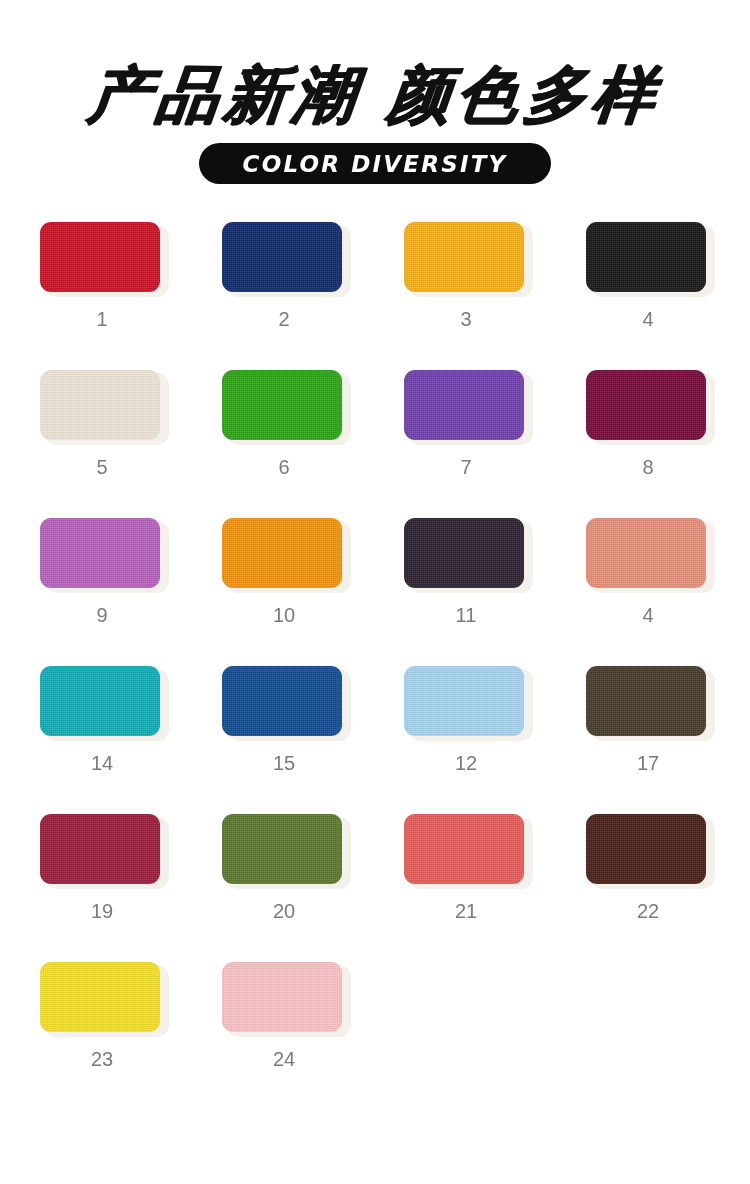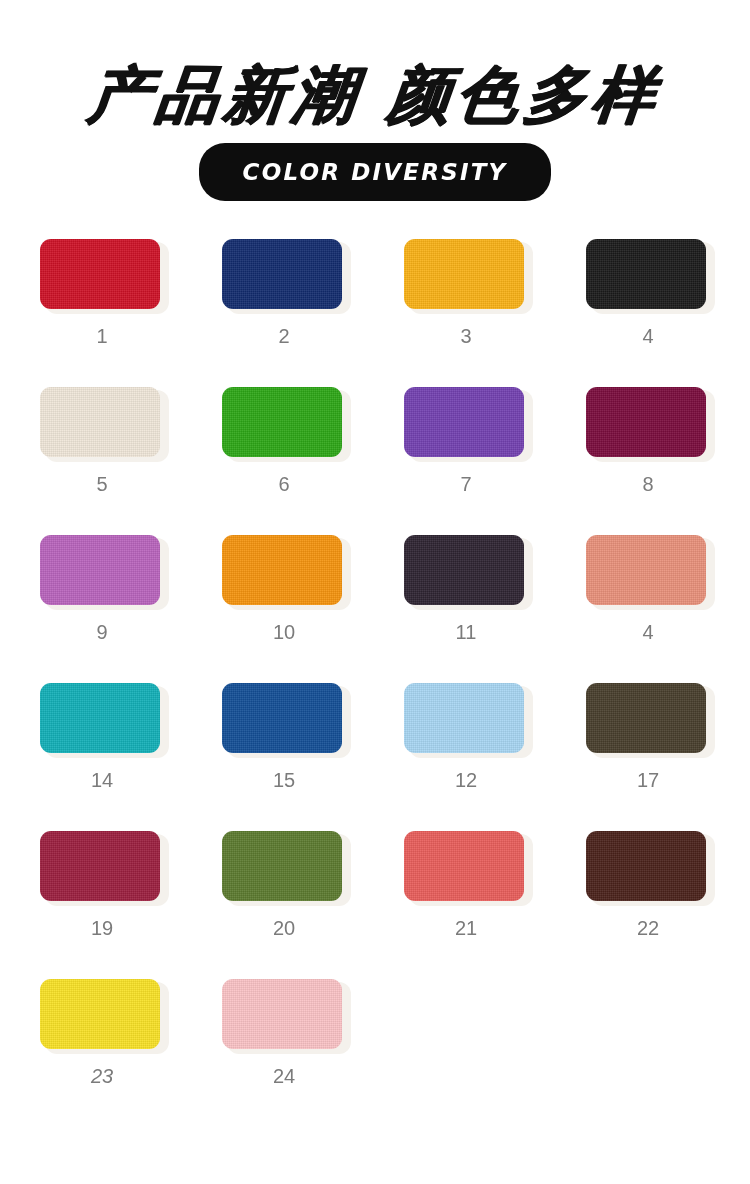--- a/index.html
+++ b/index.html
@@ -46,21 +46,21 @@
     justify-content: center;
   }
 
   .pill {
     display: inline-flex;
     align-items: center;
     justify-content: center;
     background: #0d0d0d;
     color: #ffffff;
     border-radius: 26px;
-    height: 58px;
+    height: 41px;
     padding: 0 44px;
     font-size: 23px;
     font-weight: 700;
     letter-spacing: 2.2px;
     font-style: italic;
     font-family: "DejaVu Sans", sans-serif;
     white-space: nowrap;
   }
 
   
@@ -276,21 +276,21 @@
         <div class="chip-back" style="background: rgb(244, 241, 236);"></div>
         <div class="chip" style="background-color: rgb(74, 33, 26);"></div>
       </div>
       <div class="chip-label" style="color: rgb(123, 123, 123);">22</div>
     </div>
     <div class="cell">
       <div class="chip-stack">
         <div class="chip-back" style="background: rgb(244, 241, 236);"></div>
         <div class="chip" style="background-color: rgb(248, 225, 37);"></div>
       </div>
-      <div class="chip-label" style="color: rgb(123, 123, 123); font-style: italic;">23</div>
+      <div class="chip-label" style="color: rgb(123, 123, 123);">23</div>
     </div>
     <div class="cell">
       <div class="chip-stack">
         <div class="chip-back" style="background: rgb(244, 241, 236);"></div>
         <div class="chip" style="background-color: rgb(250, 194, 197);"></div>
       </div>
       <div class="chip-label" style="color: rgb(123, 123, 123);">24</div>
     </div>
   </div>
 

